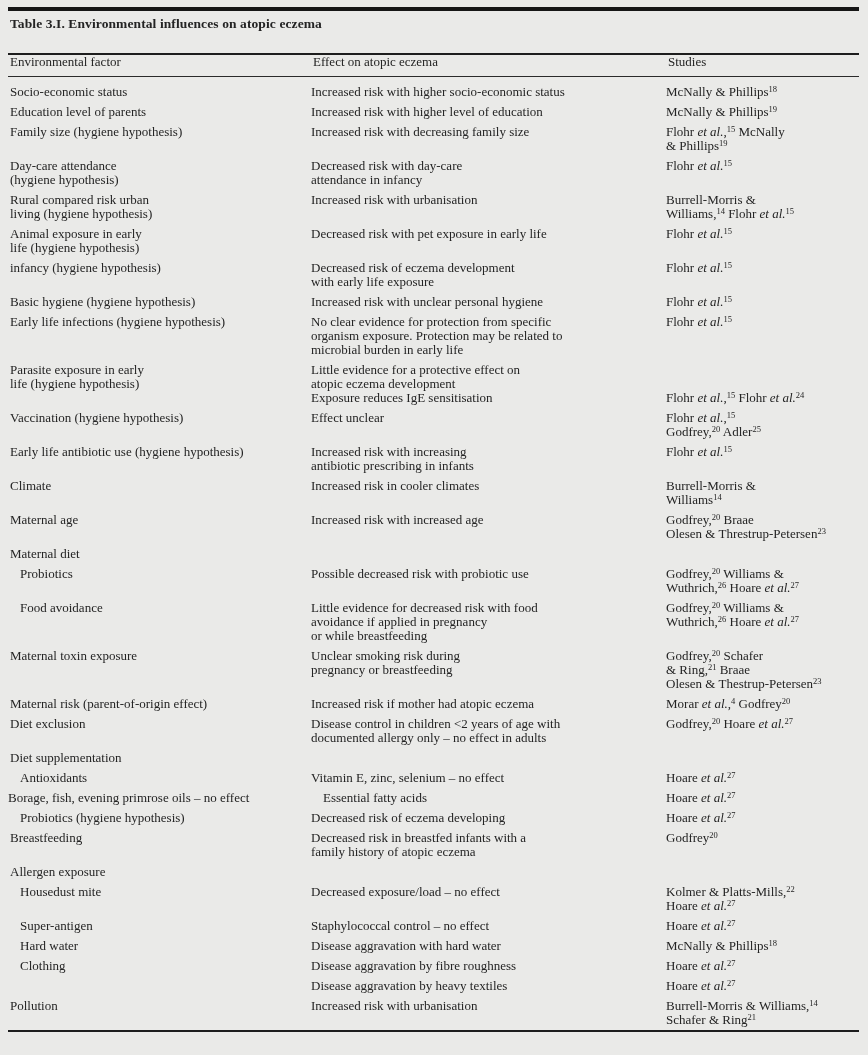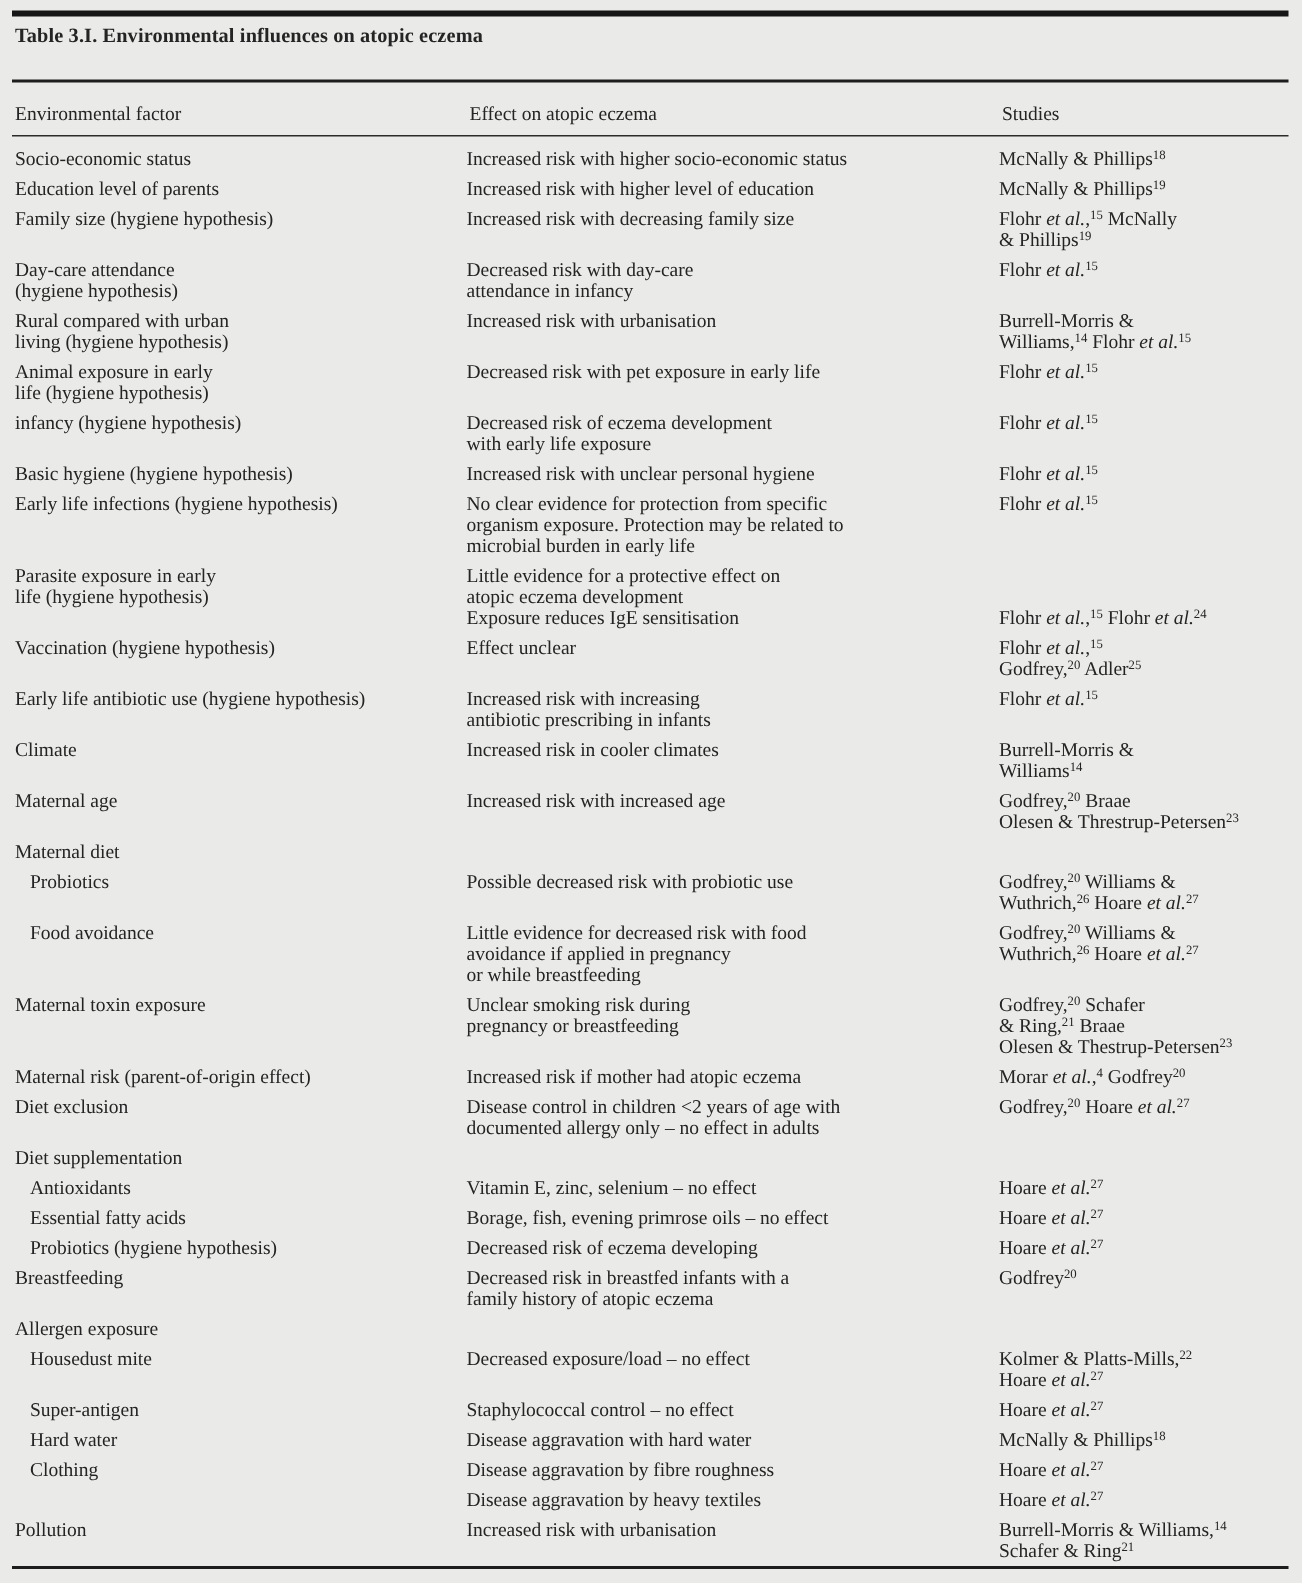--- a/index.html
+++ b/index.html
@@ -15,21 +15,21 @@
   .rule.thick{height:4px;}
   .rule.med{height:2px;background:#1d1d1d;}
   .rule.thin{height:1px;background:#2b2b2b;}
   .rule.bottom{height:2px;background:#1d1d1d;margin-top:3px;}
   .title{
     font-weight:bold;font-size:13.5px;line-height:15px;
     padding:5px 0 22px 2px;letter-spacing:.1px;
   }
   .headrow{
     display:grid;grid-template-columns:303px 355px 1fr;
-    padding:14px 0 7px 0;
+    padding:0 0 7px 0;
   }
   .headrow .hcell{font-size:13px;line-height:14px;padding-left:2px;}
   .tbody{padding-top:8px;}
   .row{display:grid;grid-template-columns:303px 355px 1fr;margin-top:6px;}
   .row:first-child{margin-top:0;}
   .row.tight{margin-top:0;}
   .cell{min-width:0;}
   .cell.f{padding-left:2px;}
   .row.indent .cell.f{padding-left:12px;}
   .ln{font-size:13px;line-height:14px;white-space:nowrap;}
@@ -95,21 +95,21 @@
         <div class="cell e">
           <div class="ln">Decreased risk with day-care</div>
           <div class="ln">attendance in infancy</div>
         </div>
         <div class="cell s">
           <div class="ln">Flohr <i>et al.</i><sup>15</sup></div>
         </div>
       </div>
       <div class="row">
         <div class="cell f">
-          <div class="ln">Rural compared with urban</div>
+          <div class="ln">Rural compared risk urban</div>
           <div class="ln">living (hygiene hypothesis)</div>
         </div>
         <div class="cell e">
           <div class="ln">Increased risk with urbanisation</div>
         </div>
         <div class="cell s">
           <div class="ln">Burrell-Morris &amp;</div>
           <div class="ln">Williams,<sup>14</sup> Flohr <i>et al.</i><sup>15</sup></div>
         </div>
       </div>
@@ -311,25 +311,25 @@
           <div class="ln">Antioxidants</div>
         </div>
         <div class="cell e">
           <div class="ln">Vitamin E, zinc, selenium – no effect</div>
         </div>
         <div class="cell s">
           <div class="ln">Hoare <i>et al.</i><sup>27</sup></div>
         </div>
       </div>
       <div class="row indent">
+        <div class="cell e">
+          <div class="ln">Borage, fish, evening primrose oils – no effect</div>
+        </div>
         <div class="cell f">
           <div class="ln">Essential fatty acids</div>
-        </div>
-        <div class="cell e">
-          <div class="ln">Borage, fish, evening primrose oils – no effect</div>
         </div>
         <div class="cell s">
           <div class="ln">Hoare <i>et al.</i><sup>27</sup></div>
         </div>
       </div>
       <div class="row indent">
         <div class="cell f">
           <div class="ln">Probiotics (hygiene hypothesis)</div>
         </div>
         <div class="cell e">

